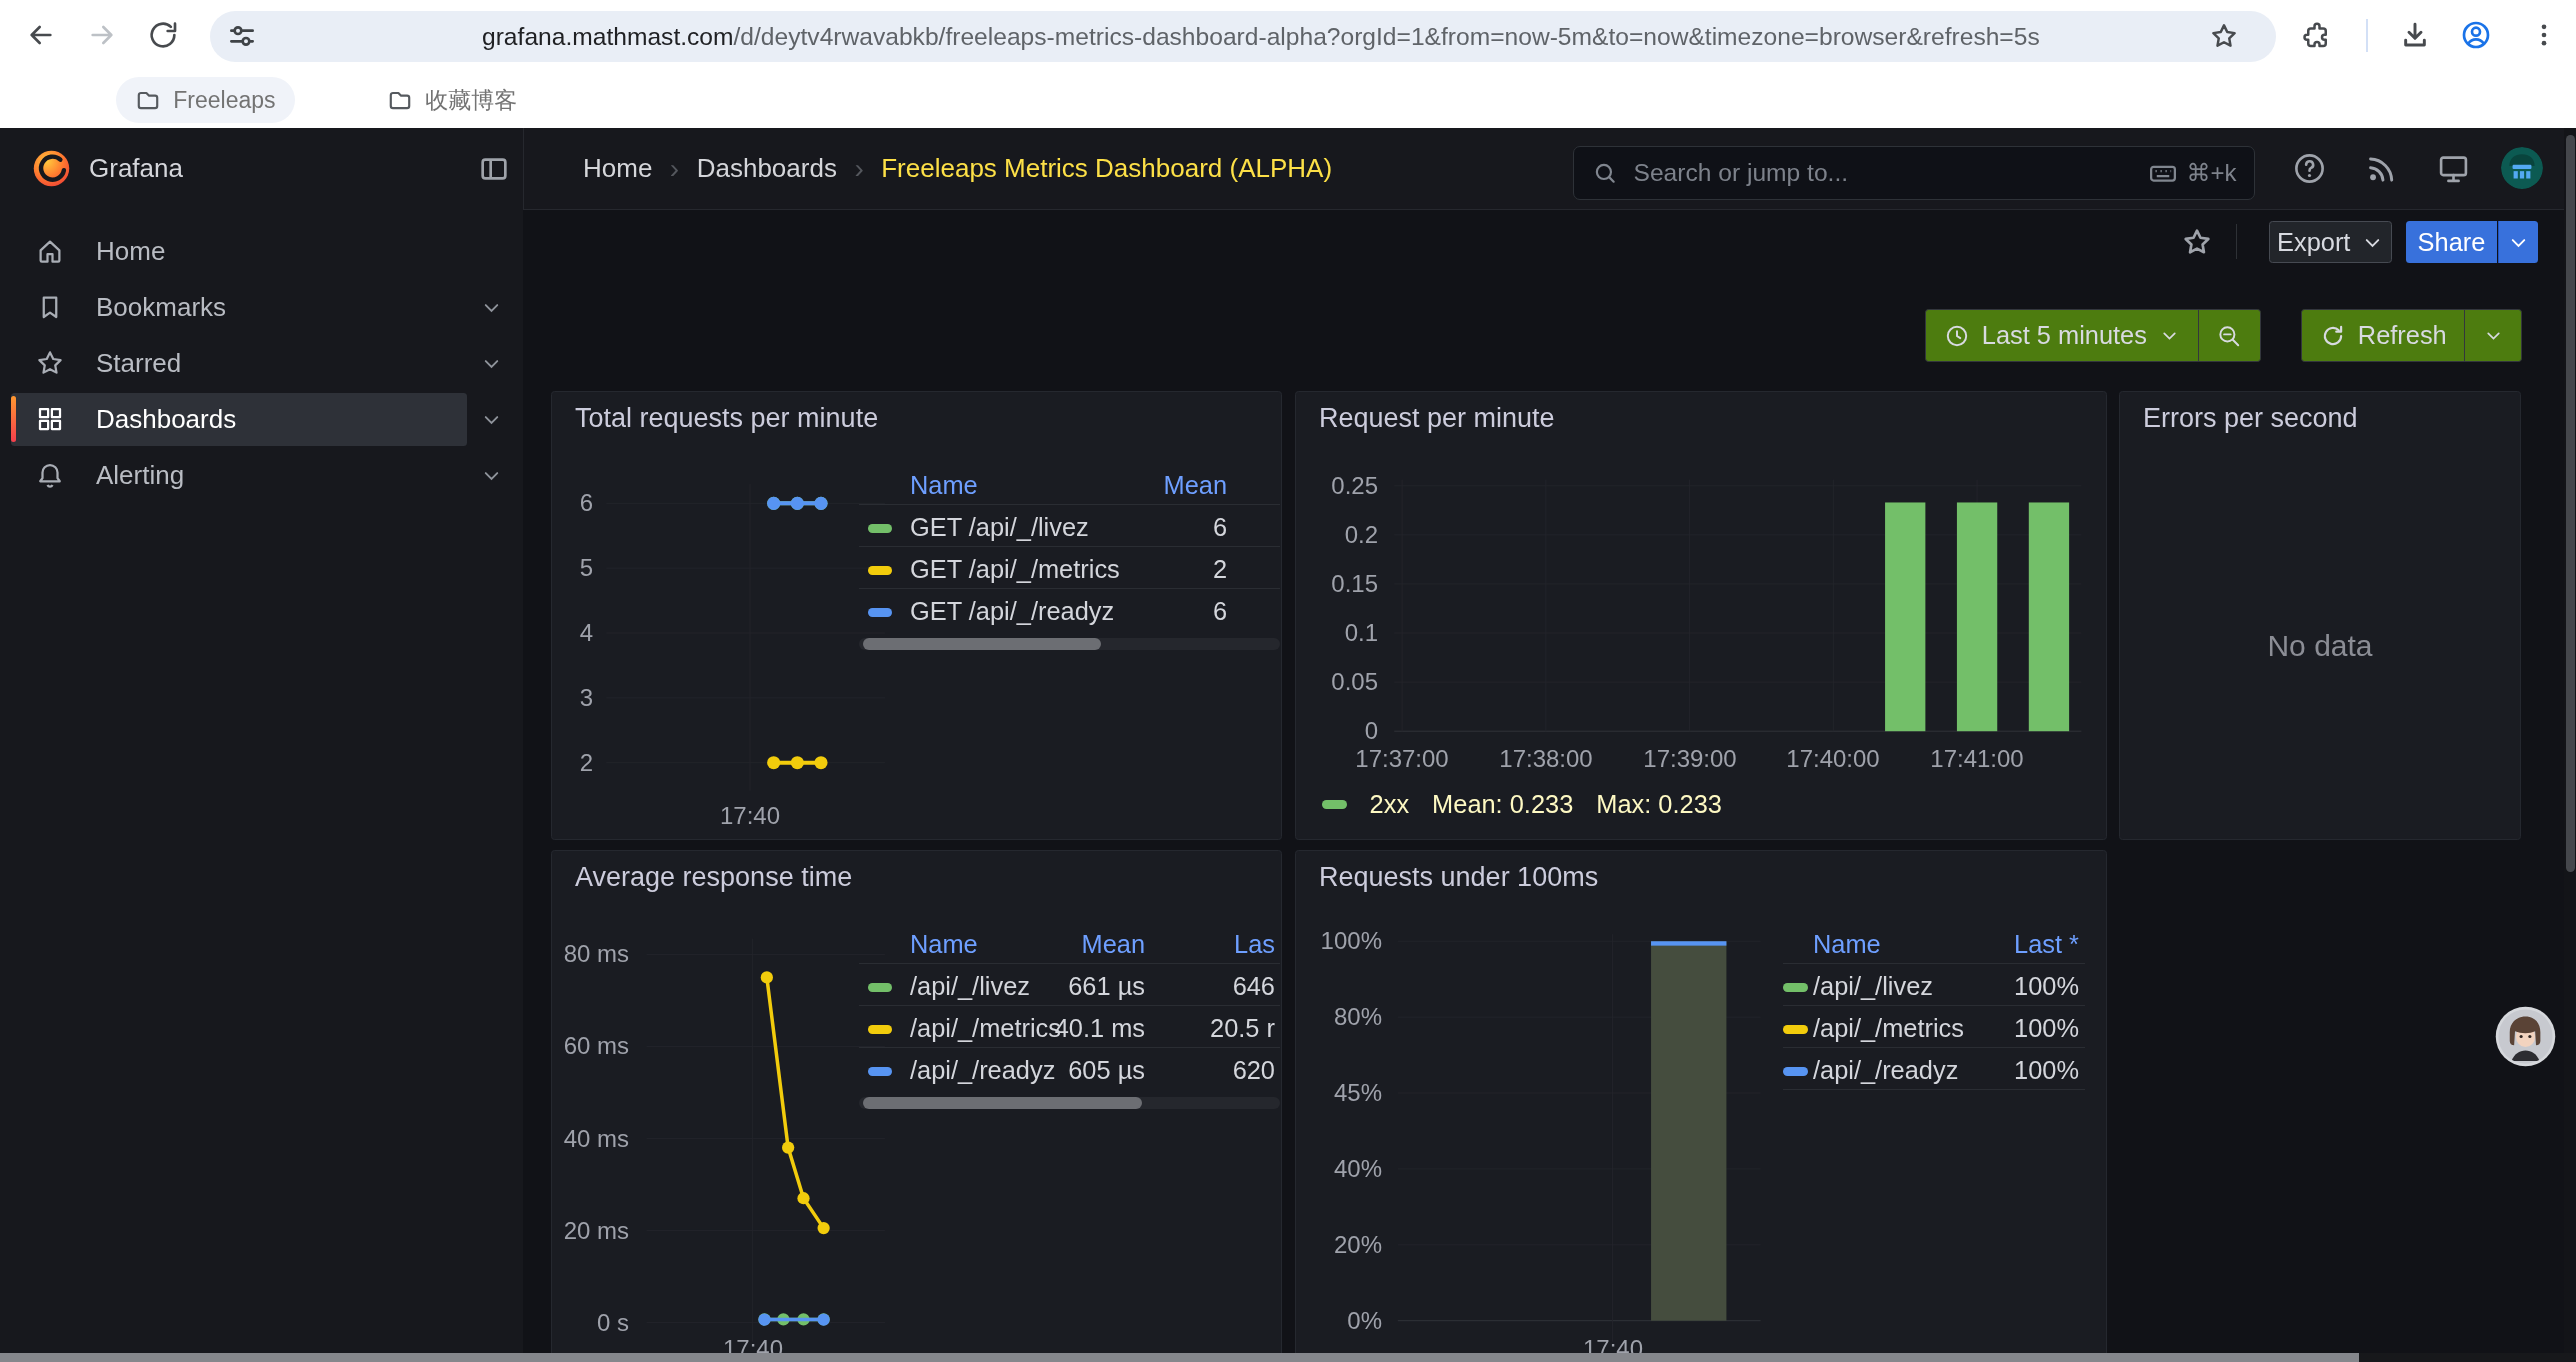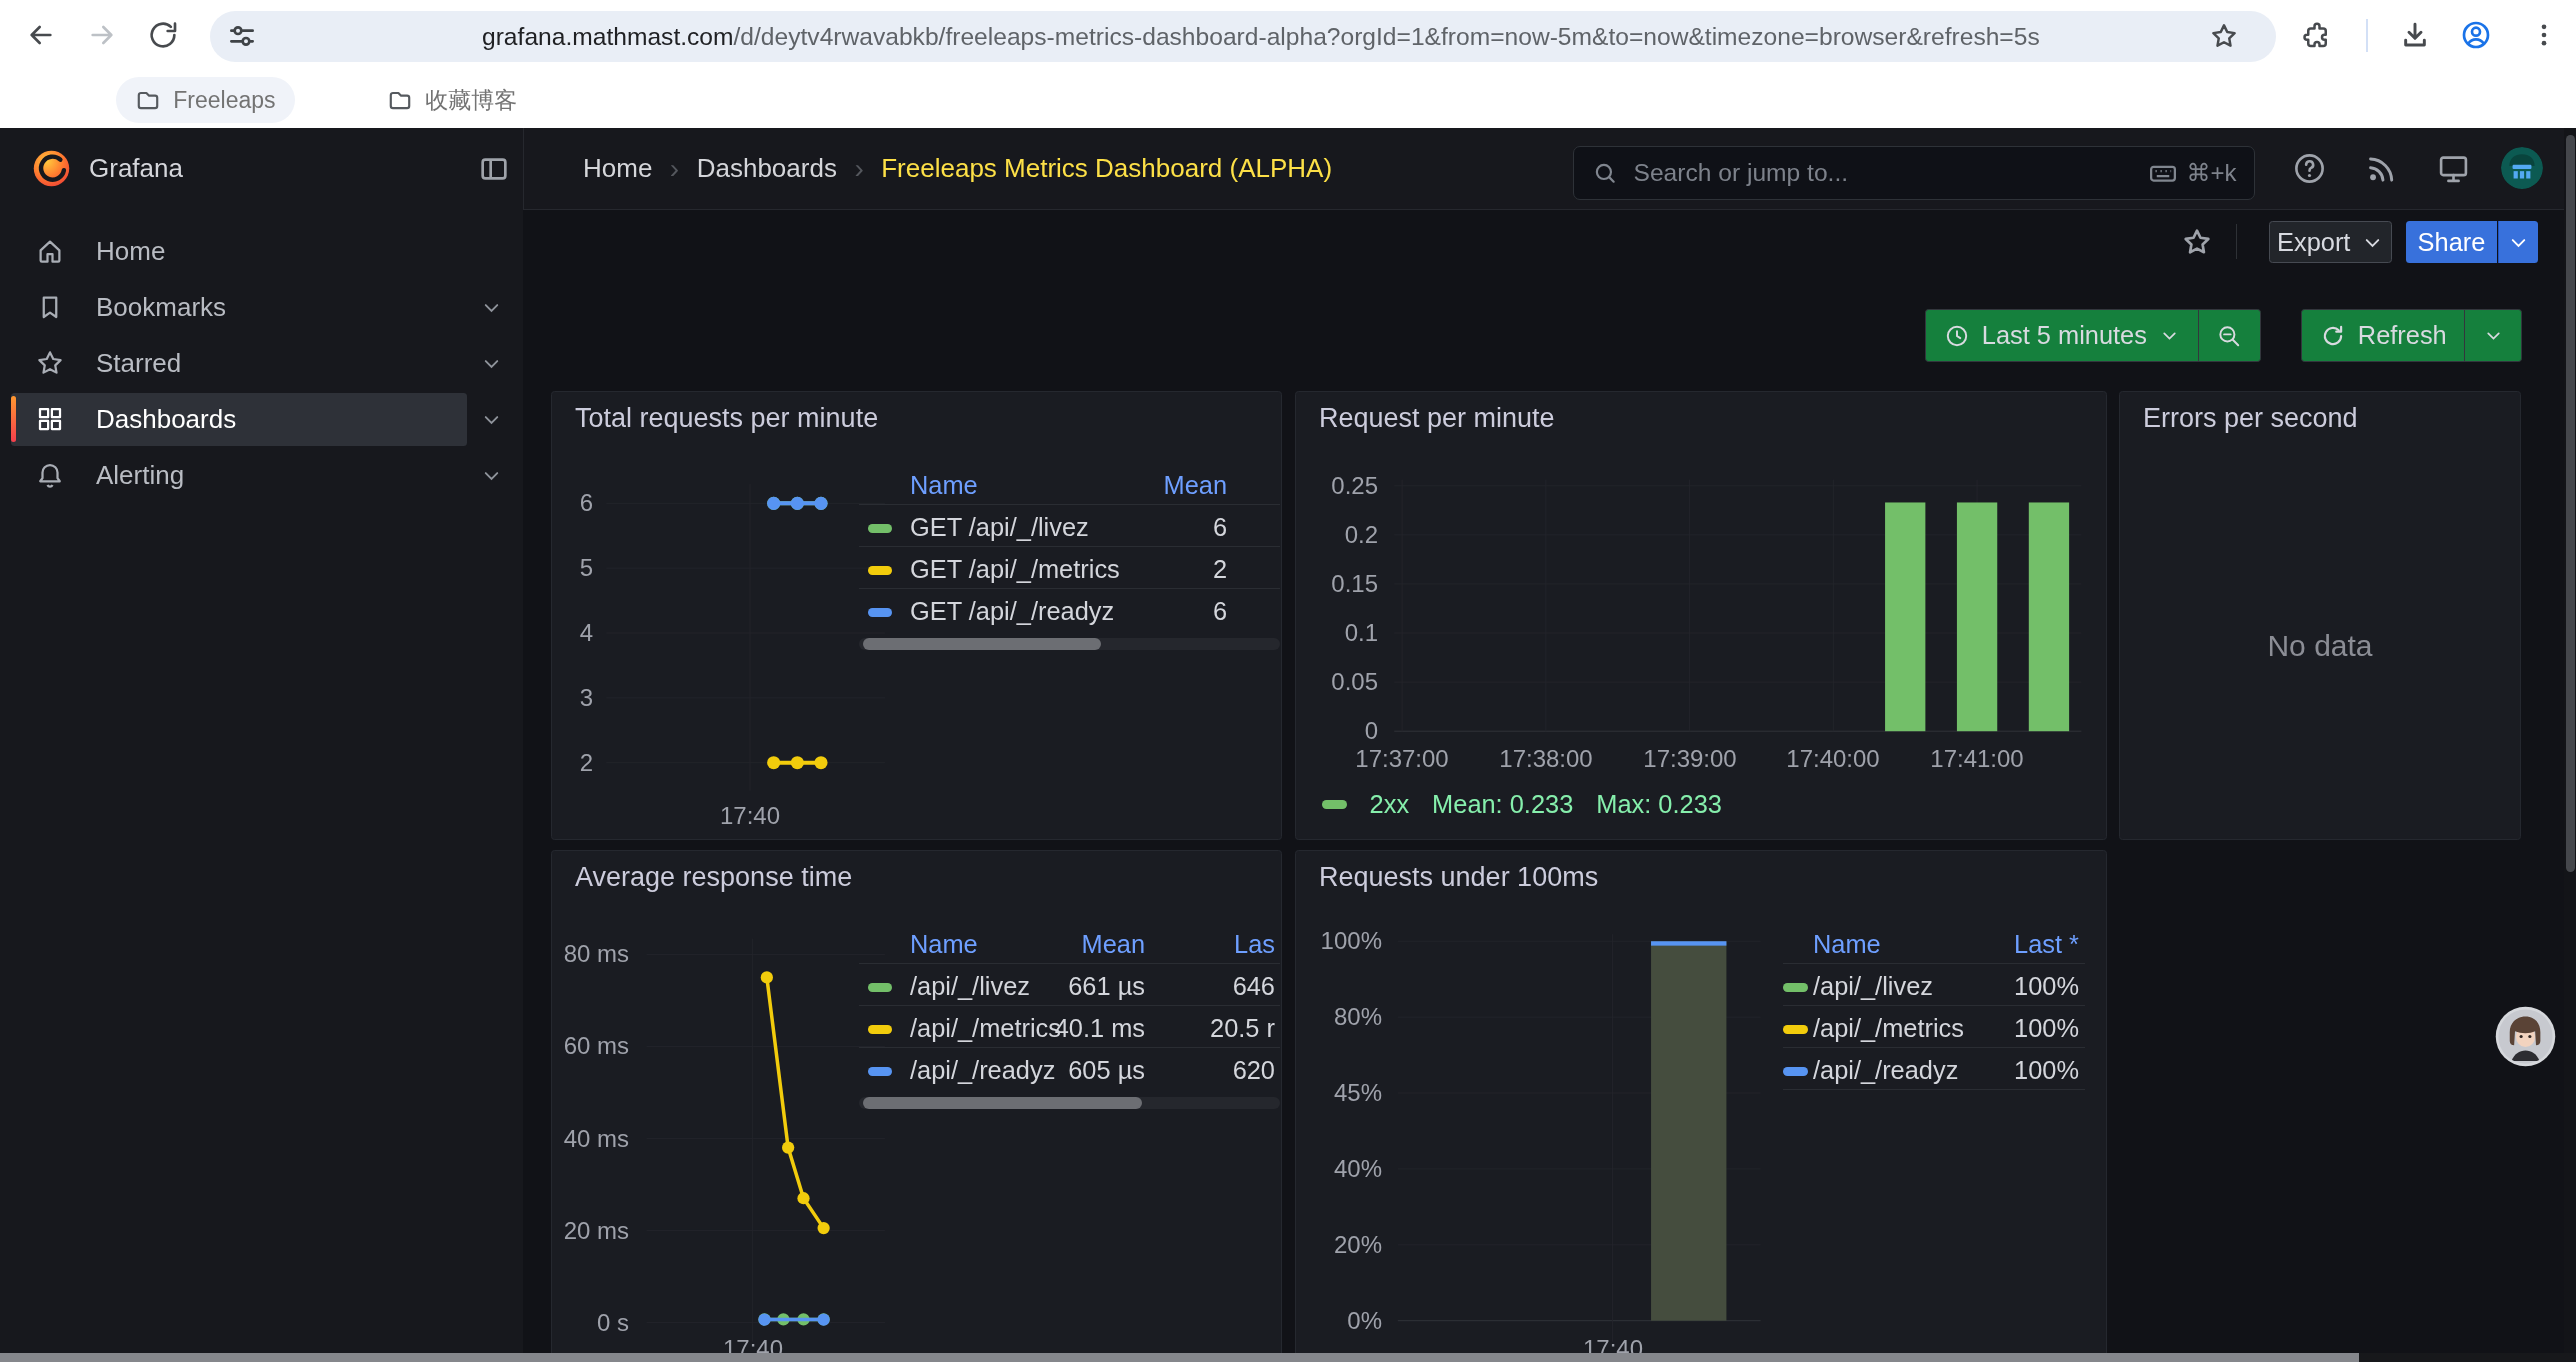--- a/index.html
+++ b/index.html
@@ -50,21 +50,21 @@
   .side-row.active .side-icon{color:#ffffff;}
   .side-chev{position:absolute;left:480px;top:16.7px;width:23px;height:23px;color:#8f939b;}
   
   .tb-star{position:absolute;left:2181px;top:98px;width:32px;height:32px;color:#9fa3ab;}
   .tb-sep{position:absolute;left:2236px;top:96px;width:0.9px;height:35px;background:#2e3136;}
   .btn{position:absolute;box-sizing:border-box;display:flex;align-items:center;justify-content:center;gap:10.5px;font-size:25.4px;border-radius:3.5px;color:#d8dae0;}
   .btn svg{width:23px;height:23px;}
   .btn-export{left:2269px;top:93px;width:123px;height:42px;background:#22252a;border:0.9px solid #464a52;}
   .btn-share{left:2406px;top:93px;width:91px;height:42px;background:#3871dc;color:#ffffff;font-weight:500;border-radius:3.5px 0 0 3.5px;}
   .btn-share-caret{left:2498px;top:93px;width:40px;height:42px;background:#3871dc;color:#ffffff;border-radius:0 3.5px 3.5px 0;border-left:1.8px solid #1f52c4;box-sizing:border-box;}
-  .grpbtn{position:absolute;box-sizing:border-box;border:0.9px solid #33363d;border-radius:3.5px;background:#15803d;display:flex;align-items:stretch;color:#d8dae0;font-size:25.4px;}
+  .grpbtn{position:absolute;box-sizing:border-box;border:0.9px solid #33363d;border-radius:3.5px;background:#4d7c0f;display:flex;align-items:stretch;color:#d8dae0;font-size:25.4px;}
   .grp-seg{display:flex;align-items:center;gap:12.3px;padding:0 17.5px;}
   .grp-seg + .grp-seg{border-left:0.9px solid #33363d;}
   .grpbtn svg{width:26px;height:26px;}
   .grp-time{left:1925px;top:181px;height:53px;}
   .grp-refresh{left:2301px;top:181px;height:53px;}
   
   .panel{position:absolute;background:#1a1c22;border:0.9px solid #25282f;border-radius:3.5px;box-sizing:border-box;}
   .panel-title{position:absolute;top:10.5px;left:23px;font-size:27px;font-weight:500;color:#ccccdc;white-space:nowrap;}
   .p1{left:551px;top:263px;width:731px;height:449px;}
   .p2{left:1295px;top:263px;width:812px;height:449px;}
@@ -75,21 +75,21 @@
   .xlab{position:absolute;font-size:24px;color:#9fa2ab;transform:translateX(-50%);white-space:nowrap;}
   .nodata{position:absolute;left:0;right:0;text-align:center;font-size:30px;color:#8b8d95;}
   .leg-block{position:absolute;overflow:hidden;}
   .leg-head{position:absolute;font-size:25.4px;font-weight:500;color:#6e9fff;white-space:nowrap;}
   .leg-sep{position:absolute;height:0.9px;background:#2a2d33;left:0;}
   .leg-dash{position:absolute;width:24.6px;height:8.8px;border-radius:4.4px;}
   .leg-name{position:absolute;font-size:25.4px;color:#d4d6dc;white-space:nowrap;}
   .leg-val{position:absolute;font-size:25.4px;color:#d4d6dc;white-space:nowrap;}
   .leg-scroll{position:absolute;height:12.3px;border-radius:6.1px;background:#25272d;}
   .leg-thumb{position:absolute;height:12.3px;border-radius:6.1px;background:#6c6e73;}
-  .leg-inline{position:absolute;display:flex;align-items:center;gap:23px;font-size:25.4px;color:#86efac;}
+  .leg-inline{position:absolute;display:flex;align-items:center;gap:23px;font-size:25.4px;color:#fef9c3;}
   .leg-inline .dash{width:24.6px;height:8.8px;border-radius:4.4px;flex:none;}
   
   .vscroll{position:absolute;left:2564px;top:0;width:12.3px;height:1235px;background:#131418;}
   .vthumb{position:absolute;left:1.8px;top:7px;width:8.8px;height:737px;border-radius:4.4px;background:#45474c;}
   .hscroll{position:absolute;left:0;top:1225px;width:2576px;height:9.6px;background:#17181b;}
   .hthumb{position:absolute;left:0;top:0;width:2359px;height:9.6px;background:#85878c;}
   .float-avatar{position:absolute;left:2494px;top:877px;width:63px;height:63px;}
 </style>
 </head>
 <body>

